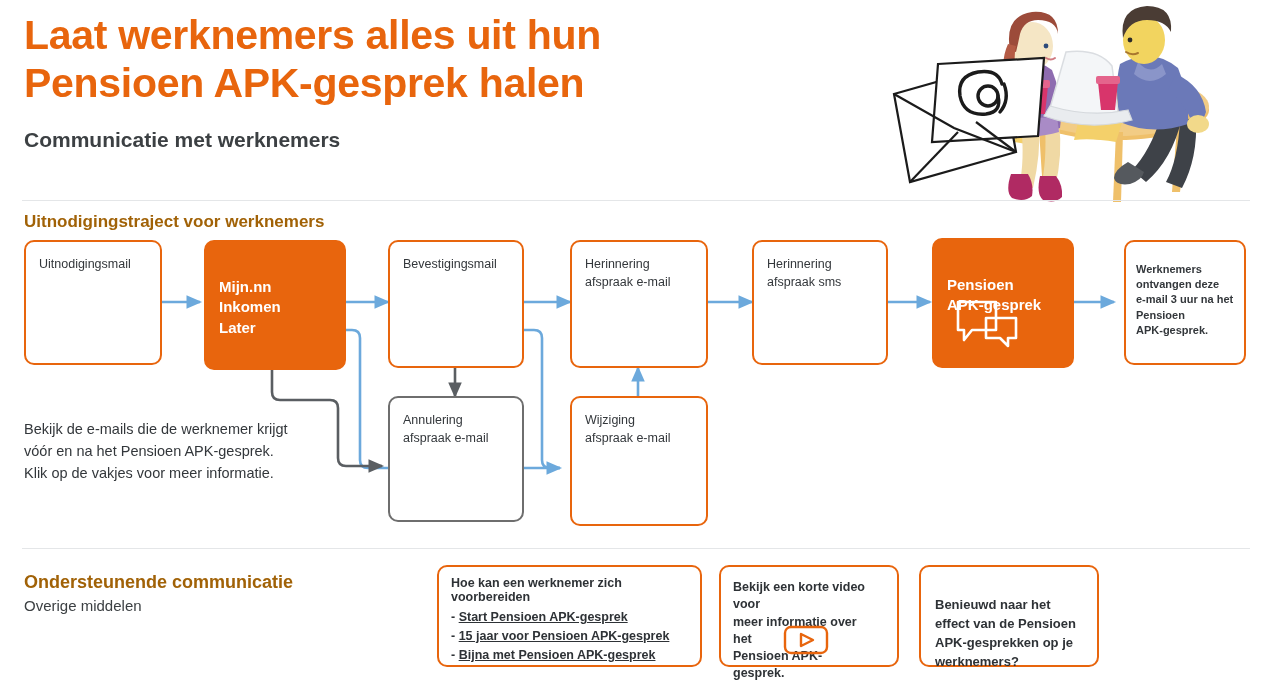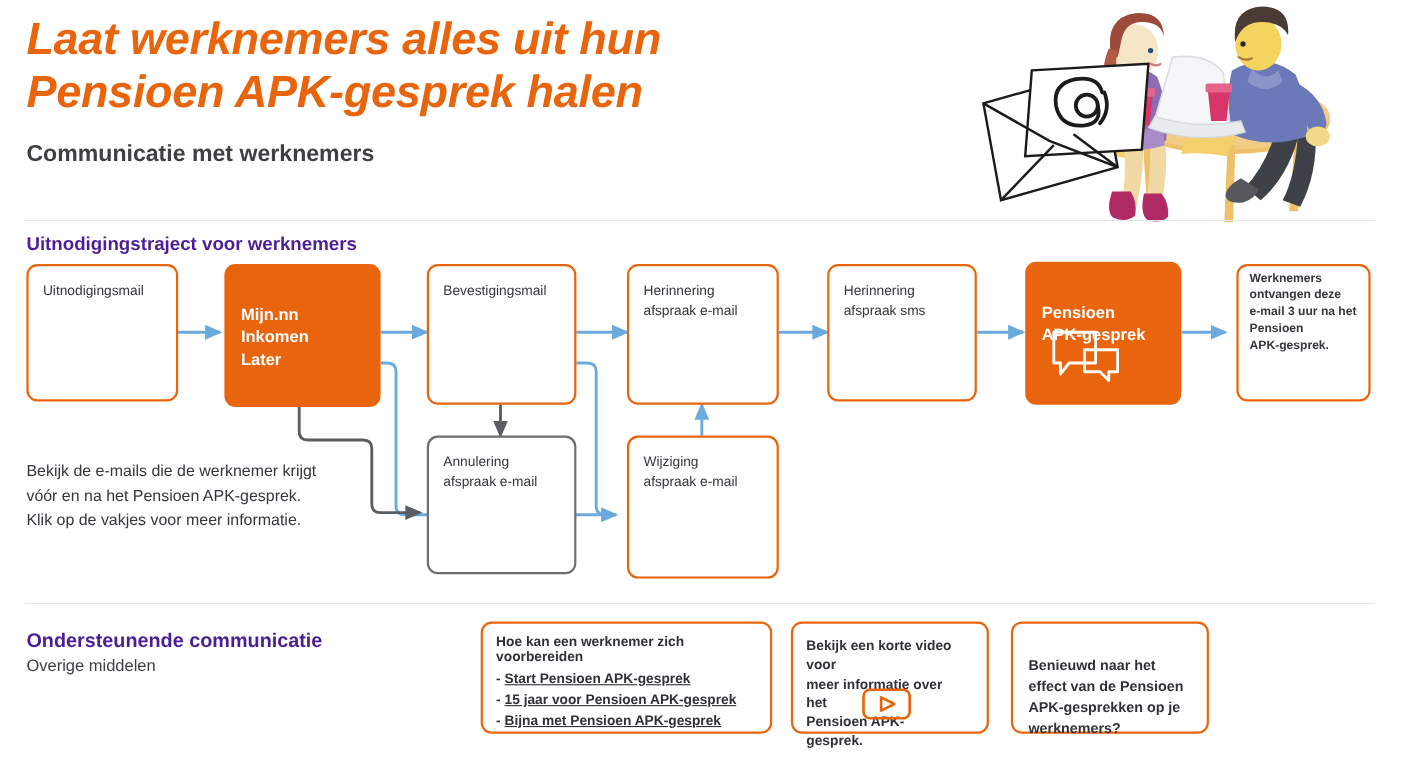--- a/index.html
+++ b/index.html
@@ -21,21 +21,20 @@
   
   #header-title {
     position: absolute;
     left: 24px; top: 12px;
     width: 680px;
     color: #E8650D;
     font-size: 41px;
     font-weight: bold;
     line-height: 1.16;
     letter-spacing: -0.3px;
-    font-style: italic;
   }
   #header-subtitle {
     position: absolute;
     left: 24px; top: 128px;
     color: #3C4043;
     font-size: 21px;
     font-weight: bold;
   }
 
   
@@ -52,21 +51,21 @@
     background: #E4E6E8;
     left: 22px;
     width: 1228px;
   }
   #divider-top  { top: 200px; }
   #divider-bottom { top: 548px; }
 
   
   .section-heading {
     position: absolute;
-    color: #4c1d95;
+    color: #a16207;
     font-size: 17px;
     font-weight: bold;
   }
   #section1-heading { left: 24px; top: 212px; }
   #section2-heading { left: 24px; top: 572px; font-size: 18px; }
   #section2-sub {
     position: absolute;
     left: 24px; top: 597px;
     color: #3C4043;
     font-size: 15px;
@@ -91,21 +90,21 @@
     background: #E8650D;
     border-color: #E8650D;
     color: #ffffff;
     font-weight: bold;
     font-size: 15px;
     line-height: 1.38;
   }
   .flow-box.tiny {
     font-size: 11px;
     line-height: 1.38;
-    padding: 4px 10px;
+    padding: 20px 10px;
     font-weight: bold;
   }
 
   
   #connectors {
     position: absolute;
     left: 0; top: 0;
     width: 1280px; height: 694px;
     pointer-events: none;
   }

